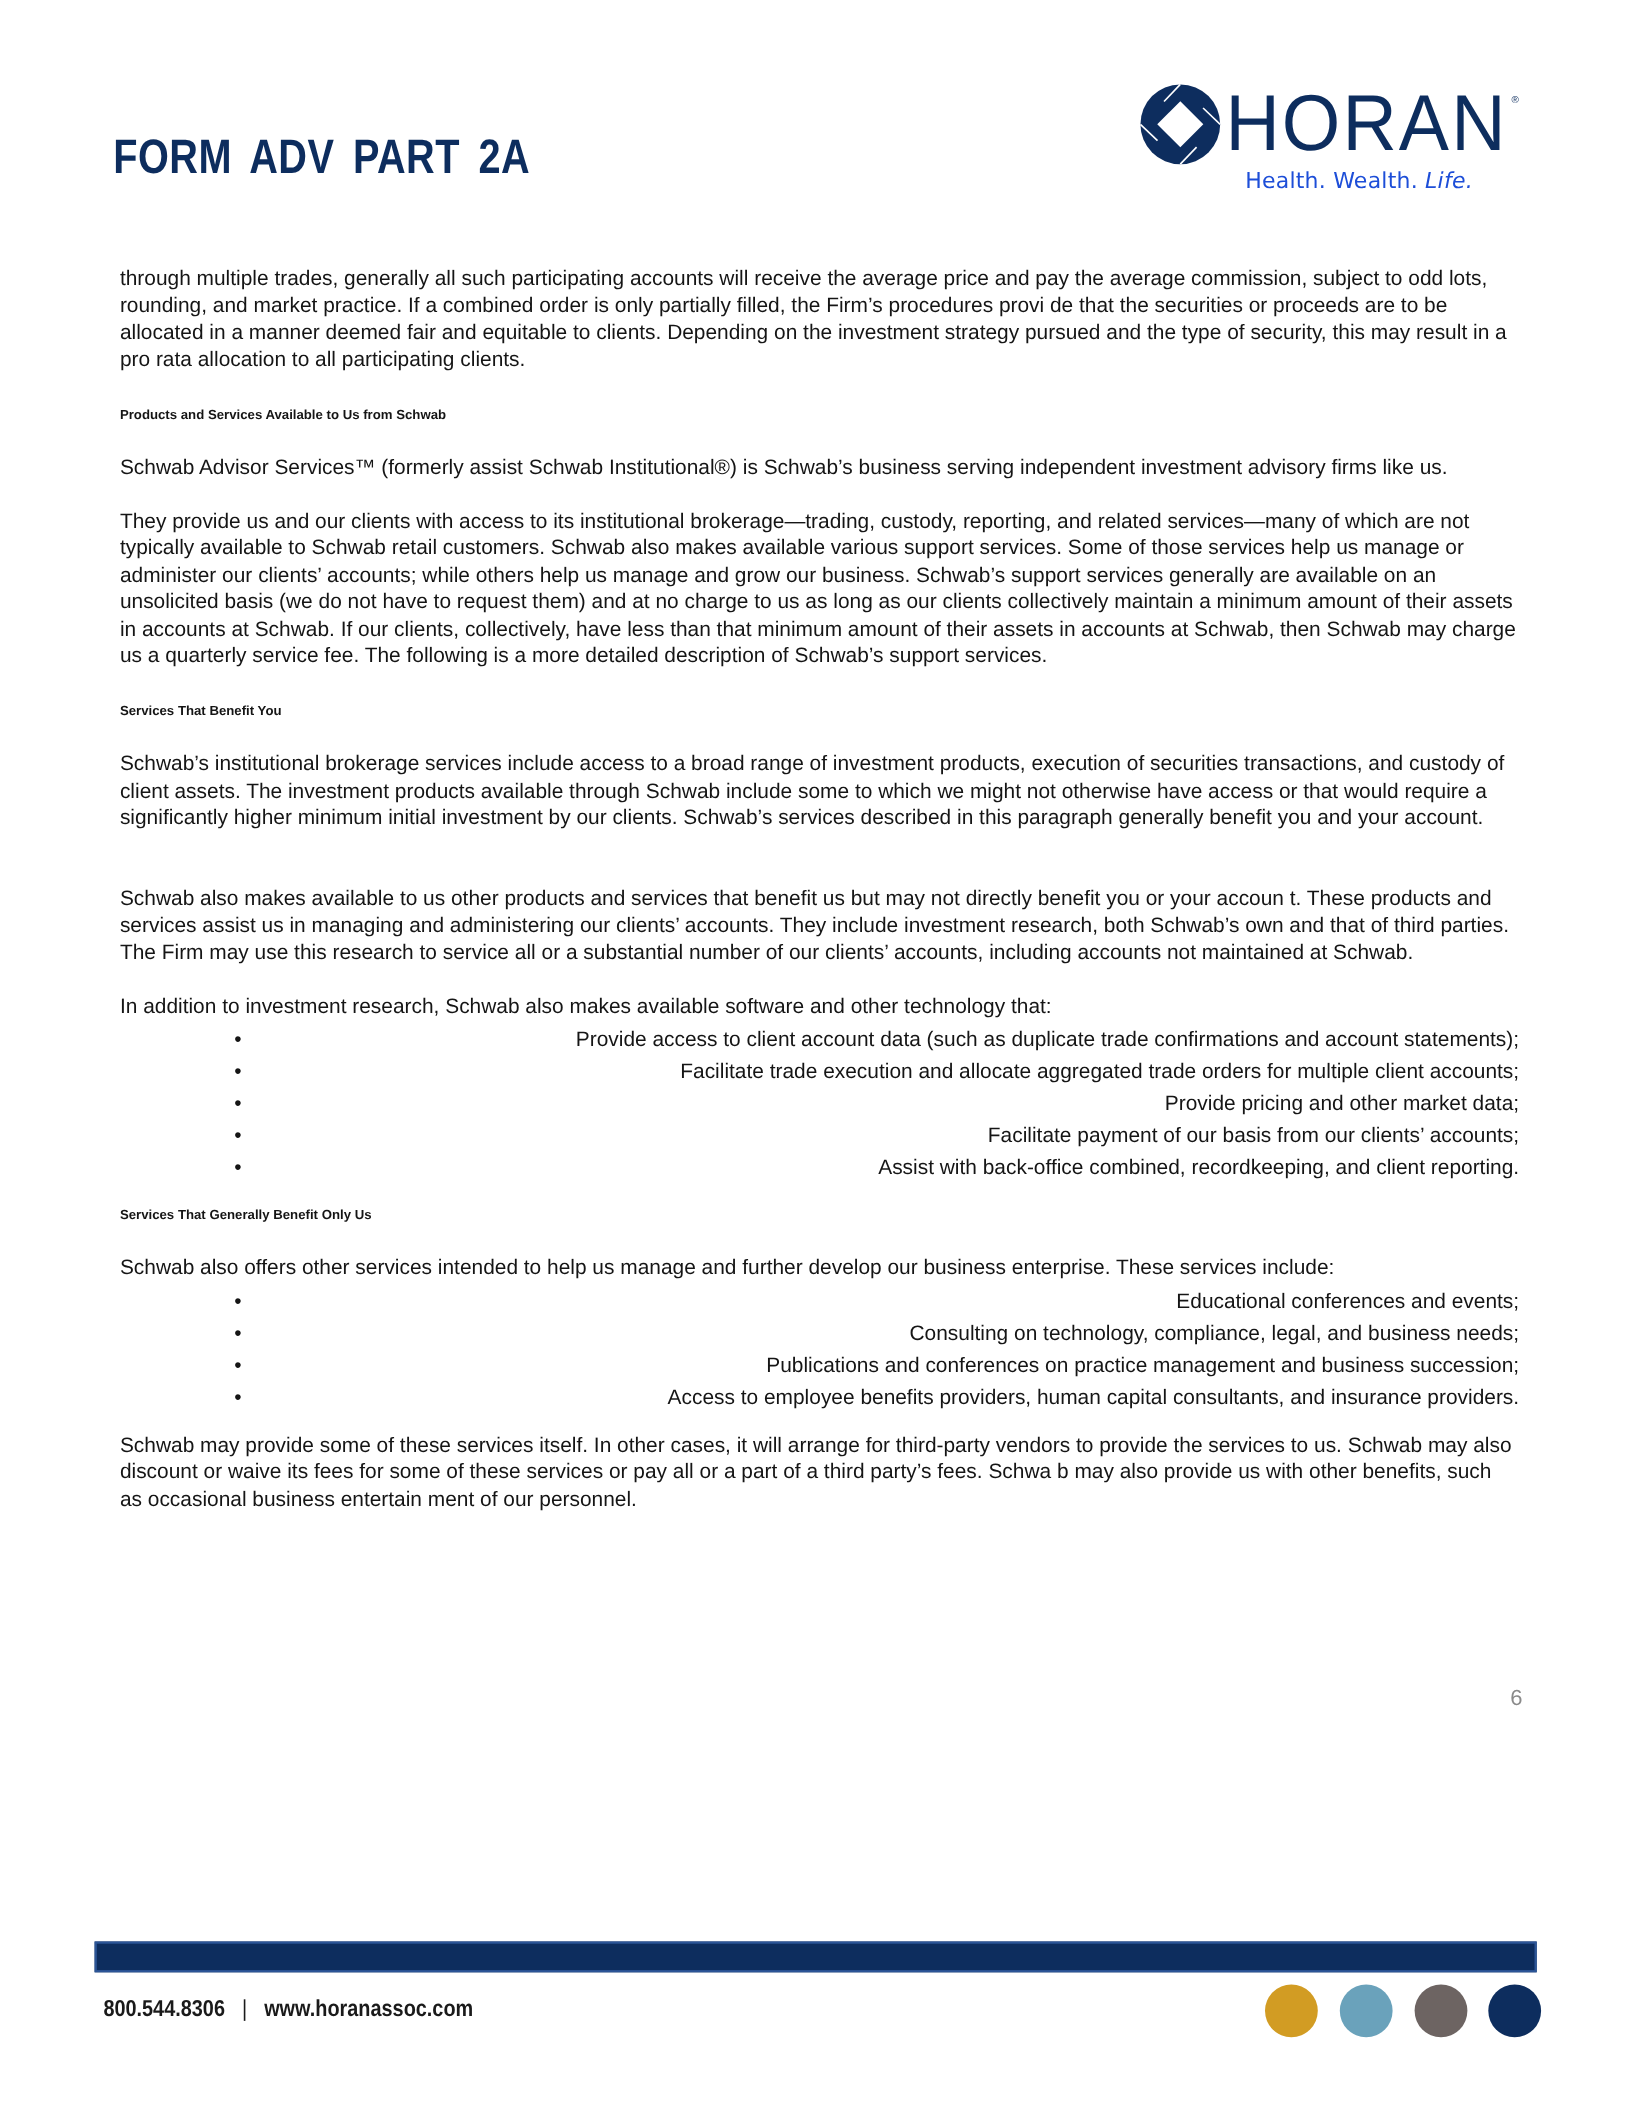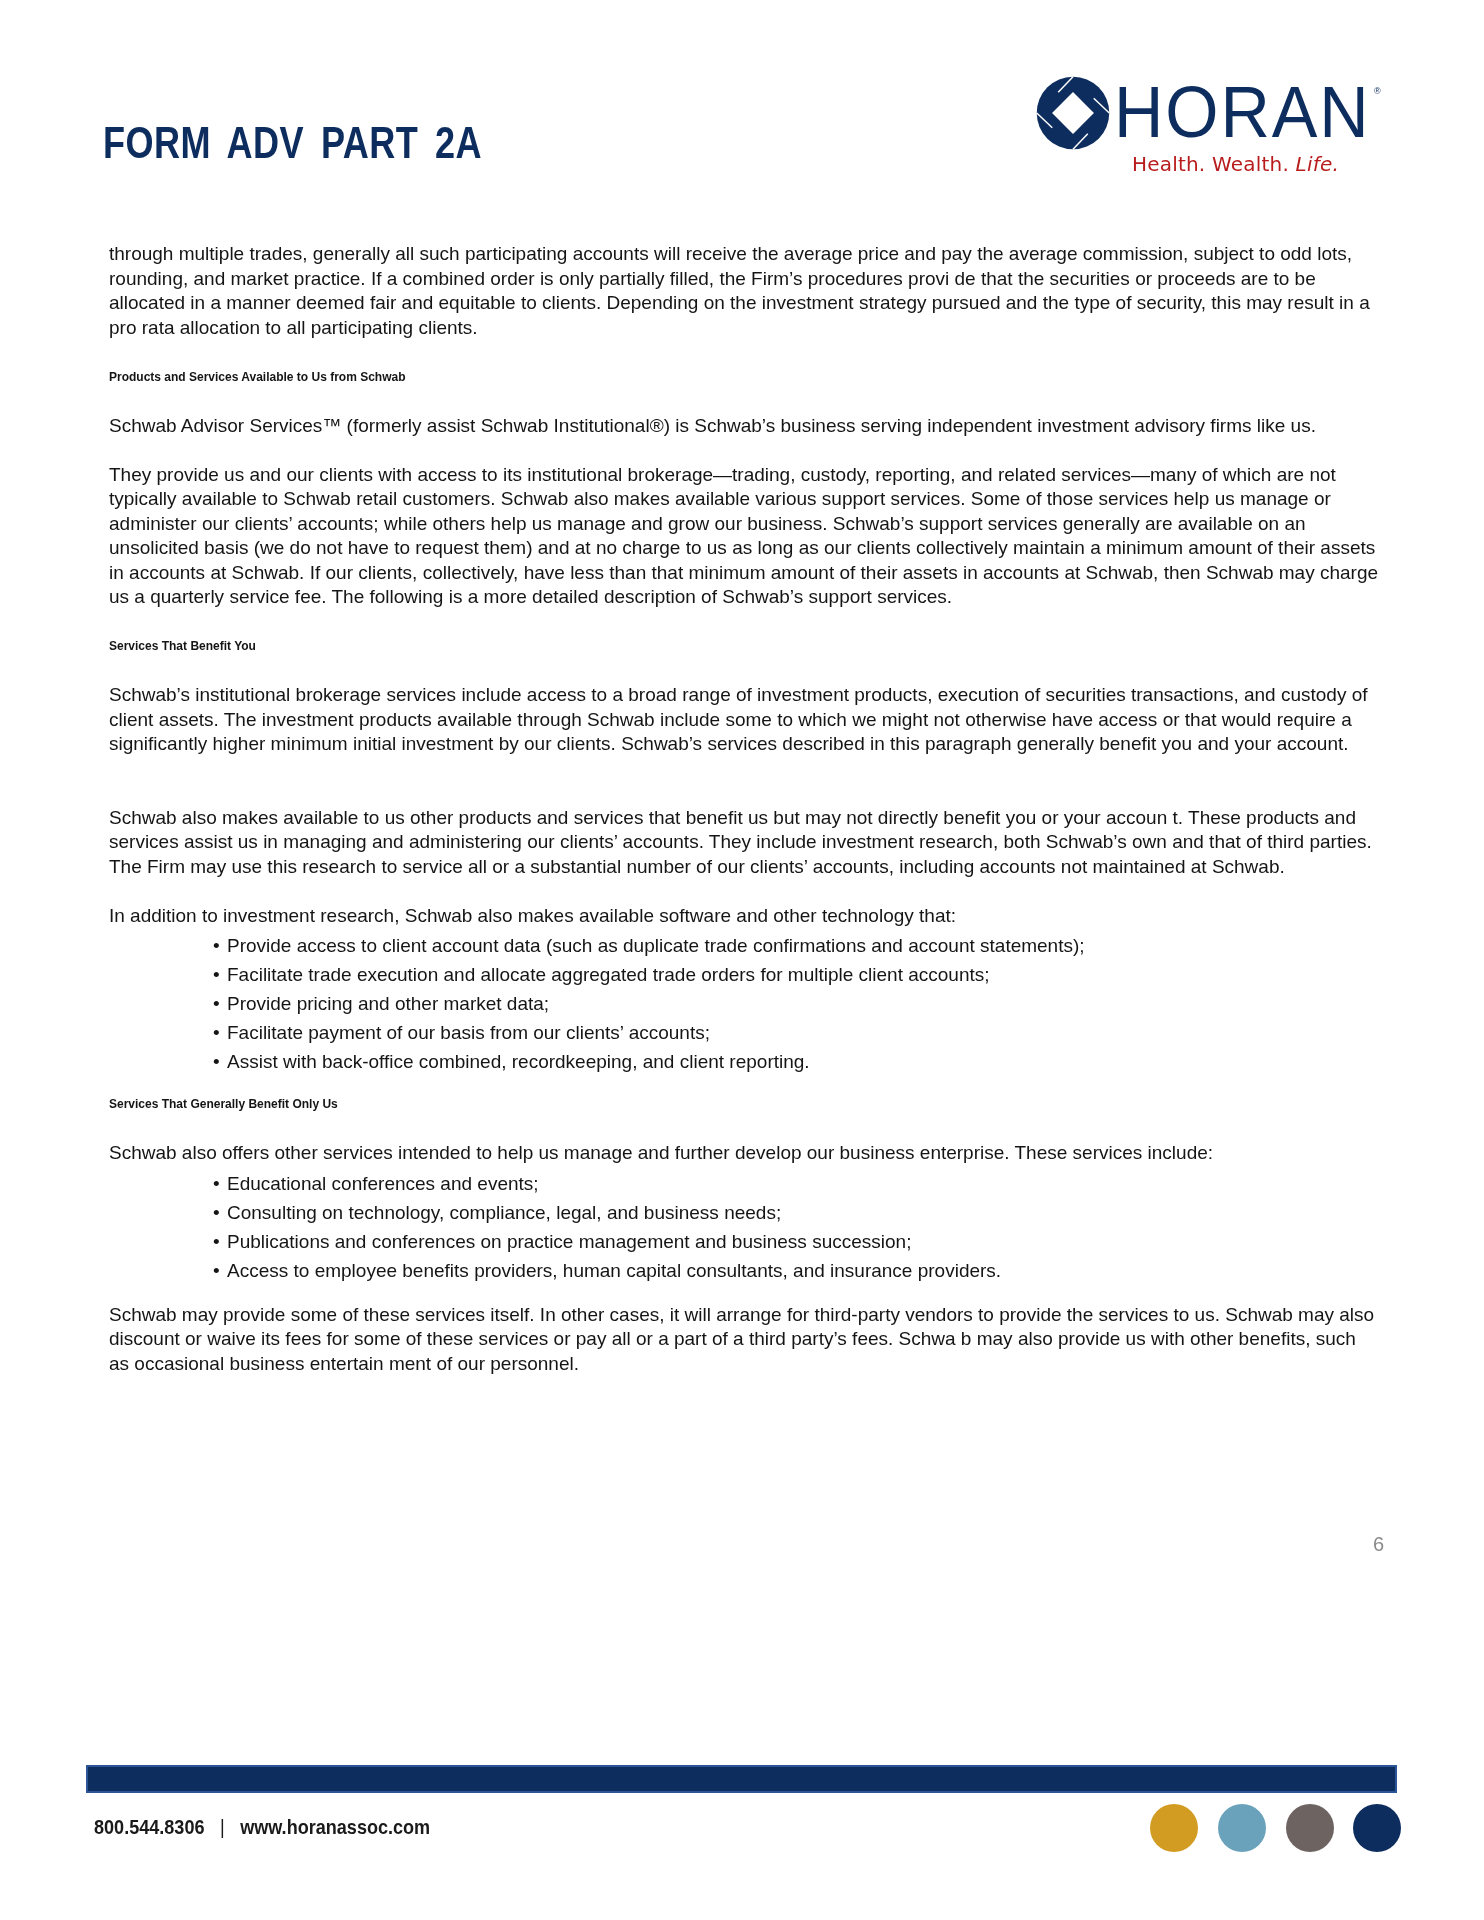--- a/index.html
+++ b/index.html
@@ -2,28 +2,28 @@
 <html><head>
 <meta charset="utf-8">
 <style>
   html, body { margin: 0; padding: 0; background: #ffffff; }
   body { width: 1484px; height: 1920px; position: relative; overflow: hidden; font-family: "Liberation Sans", sans-serif; color: #111111; }
   .form-title { position: absolute; left: 103px; top: 118px; font-family: "Liberation Sans", sans-serif; font-weight: bold; font-size: 44px; color: #0d2d5e; letter-spacing: 0.5px; transform: scaleX(0.82); transform-origin: left top; word-spacing: 8px; }
   .logo { position: absolute; left: 1036px; top: 72px; width: 350px; height: 110px; }
   .logo-mark { position: absolute; left: 0; top: 4px; width: 74px; height: 74px; }
   .logo-word { position: absolute; left: 78px; top: -2px; font-family: "Liberation Sans", sans-serif; font-size: 72px; color: #0d2d5e; letter-spacing: 2px; line-height: 84px; transform: scaleX(0.95); transform-origin: left top; font-weight: normal; }
   .logo-reg { position: absolute; left: 338px; top: 14px; font-size: 9px; color: #0d2d5e; }
-  .logo-tag { position: absolute; left: 96px; top: 80px; font-family: "DejaVu Sans", sans-serif; font-size: 20px; color: #b91c1c; letter-spacing: 0.2px; }
+  .logo-tag { position: absolute; left: 96px; top: 80px; font-family: "DejaVu Sans", sans-serif; font-size: 20px; color: #1d4ed8; letter-spacing: 0.2px; }
   .logo-tag i { font-style: italic; }
 
   .content { position: absolute; left: 109px; top: 242px; width: 1272px; font-family: "Liberation Sans", sans-serif; font-size: 19px; line-height: 24.5px; color: #151515; }
   .content p { margin: 0; }
   .content .gap { height: 24.5px; }
   .content h3 { margin: 0; font-size: 12px; line-height: 24.5px; font-weight: bold; }
-  .content ul { margin: 3px 0 0 0; padding: 0 0 0 104px; list-style: none; }
+  .content ul { margin: 3px 0 0 0; padding: 0 0 0 104px; list-style: none; text-align: right; }
   .content ul li { line-height: 29px; position: relative; padding-left: 14px; }
   .content ul li::before { content: "\2022"; position: absolute; left: 0; top: 0; }
 
   .page-number { position: absolute; left: 1373px; top: 1533px; font-size: 20px; color: #8a8a8a; font-family: "Liberation Sans", sans-serif; }
 
   .footer-bar { position: absolute; left: 86px; top: 1765px; width: 1311px; height: 28px; background: #0d2d5e; border: 2px solid #2c5597; box-sizing: border-box; }
   .footer-contact { position: absolute; left: 94px; top: 1815px; font-family: "Liberation Sans", sans-serif; font-weight: bold; font-size: 21px; color: #1a1a1a; transform: scaleX(0.86); transform-origin: left top; }
   .footer-contact .sep { display: inline-block; margin: 0 18px; font-weight: normal; }
   .footer-dots { position: absolute; left: 1150px; top: 1804px; height: 48px; }
   .dot { position: absolute; top: 0; width: 48px; height: 48px; border-radius: 50%; }

